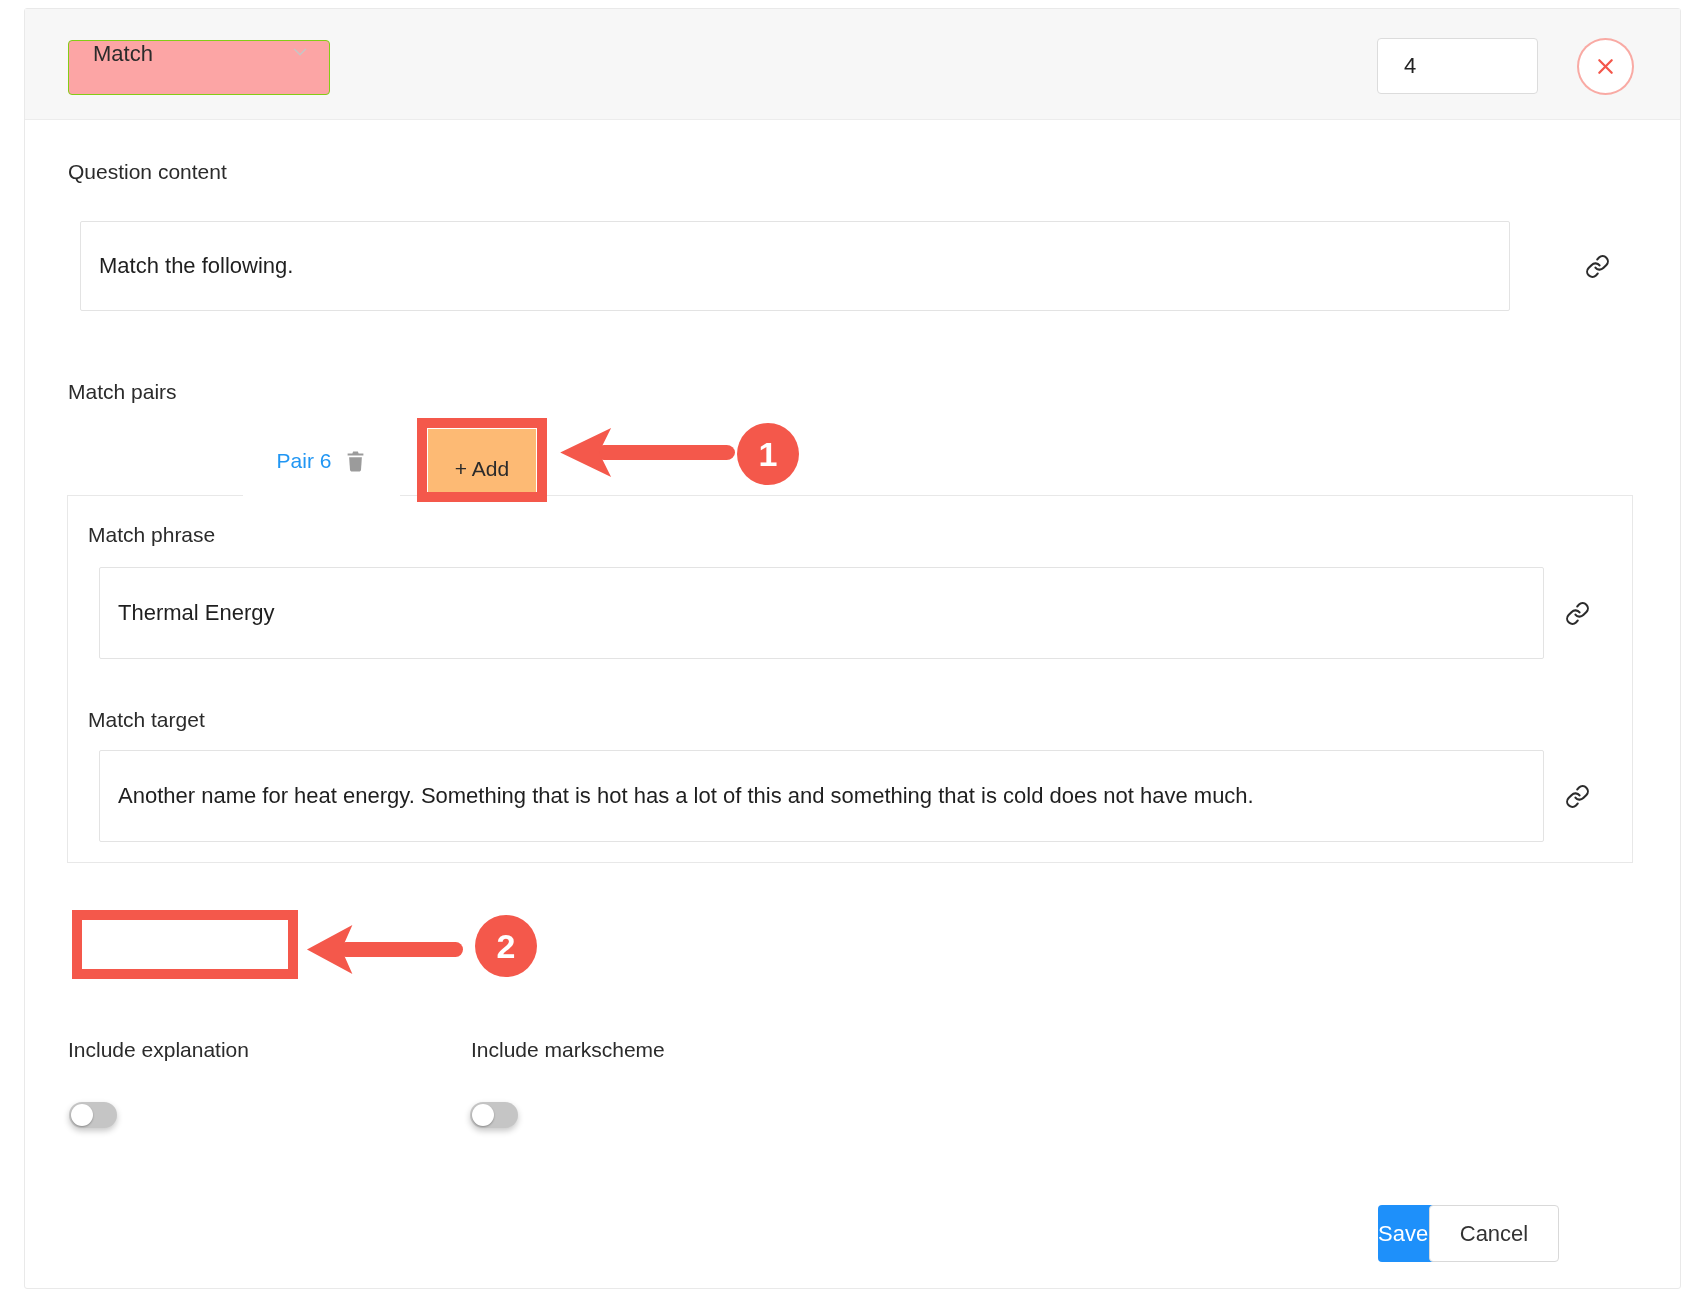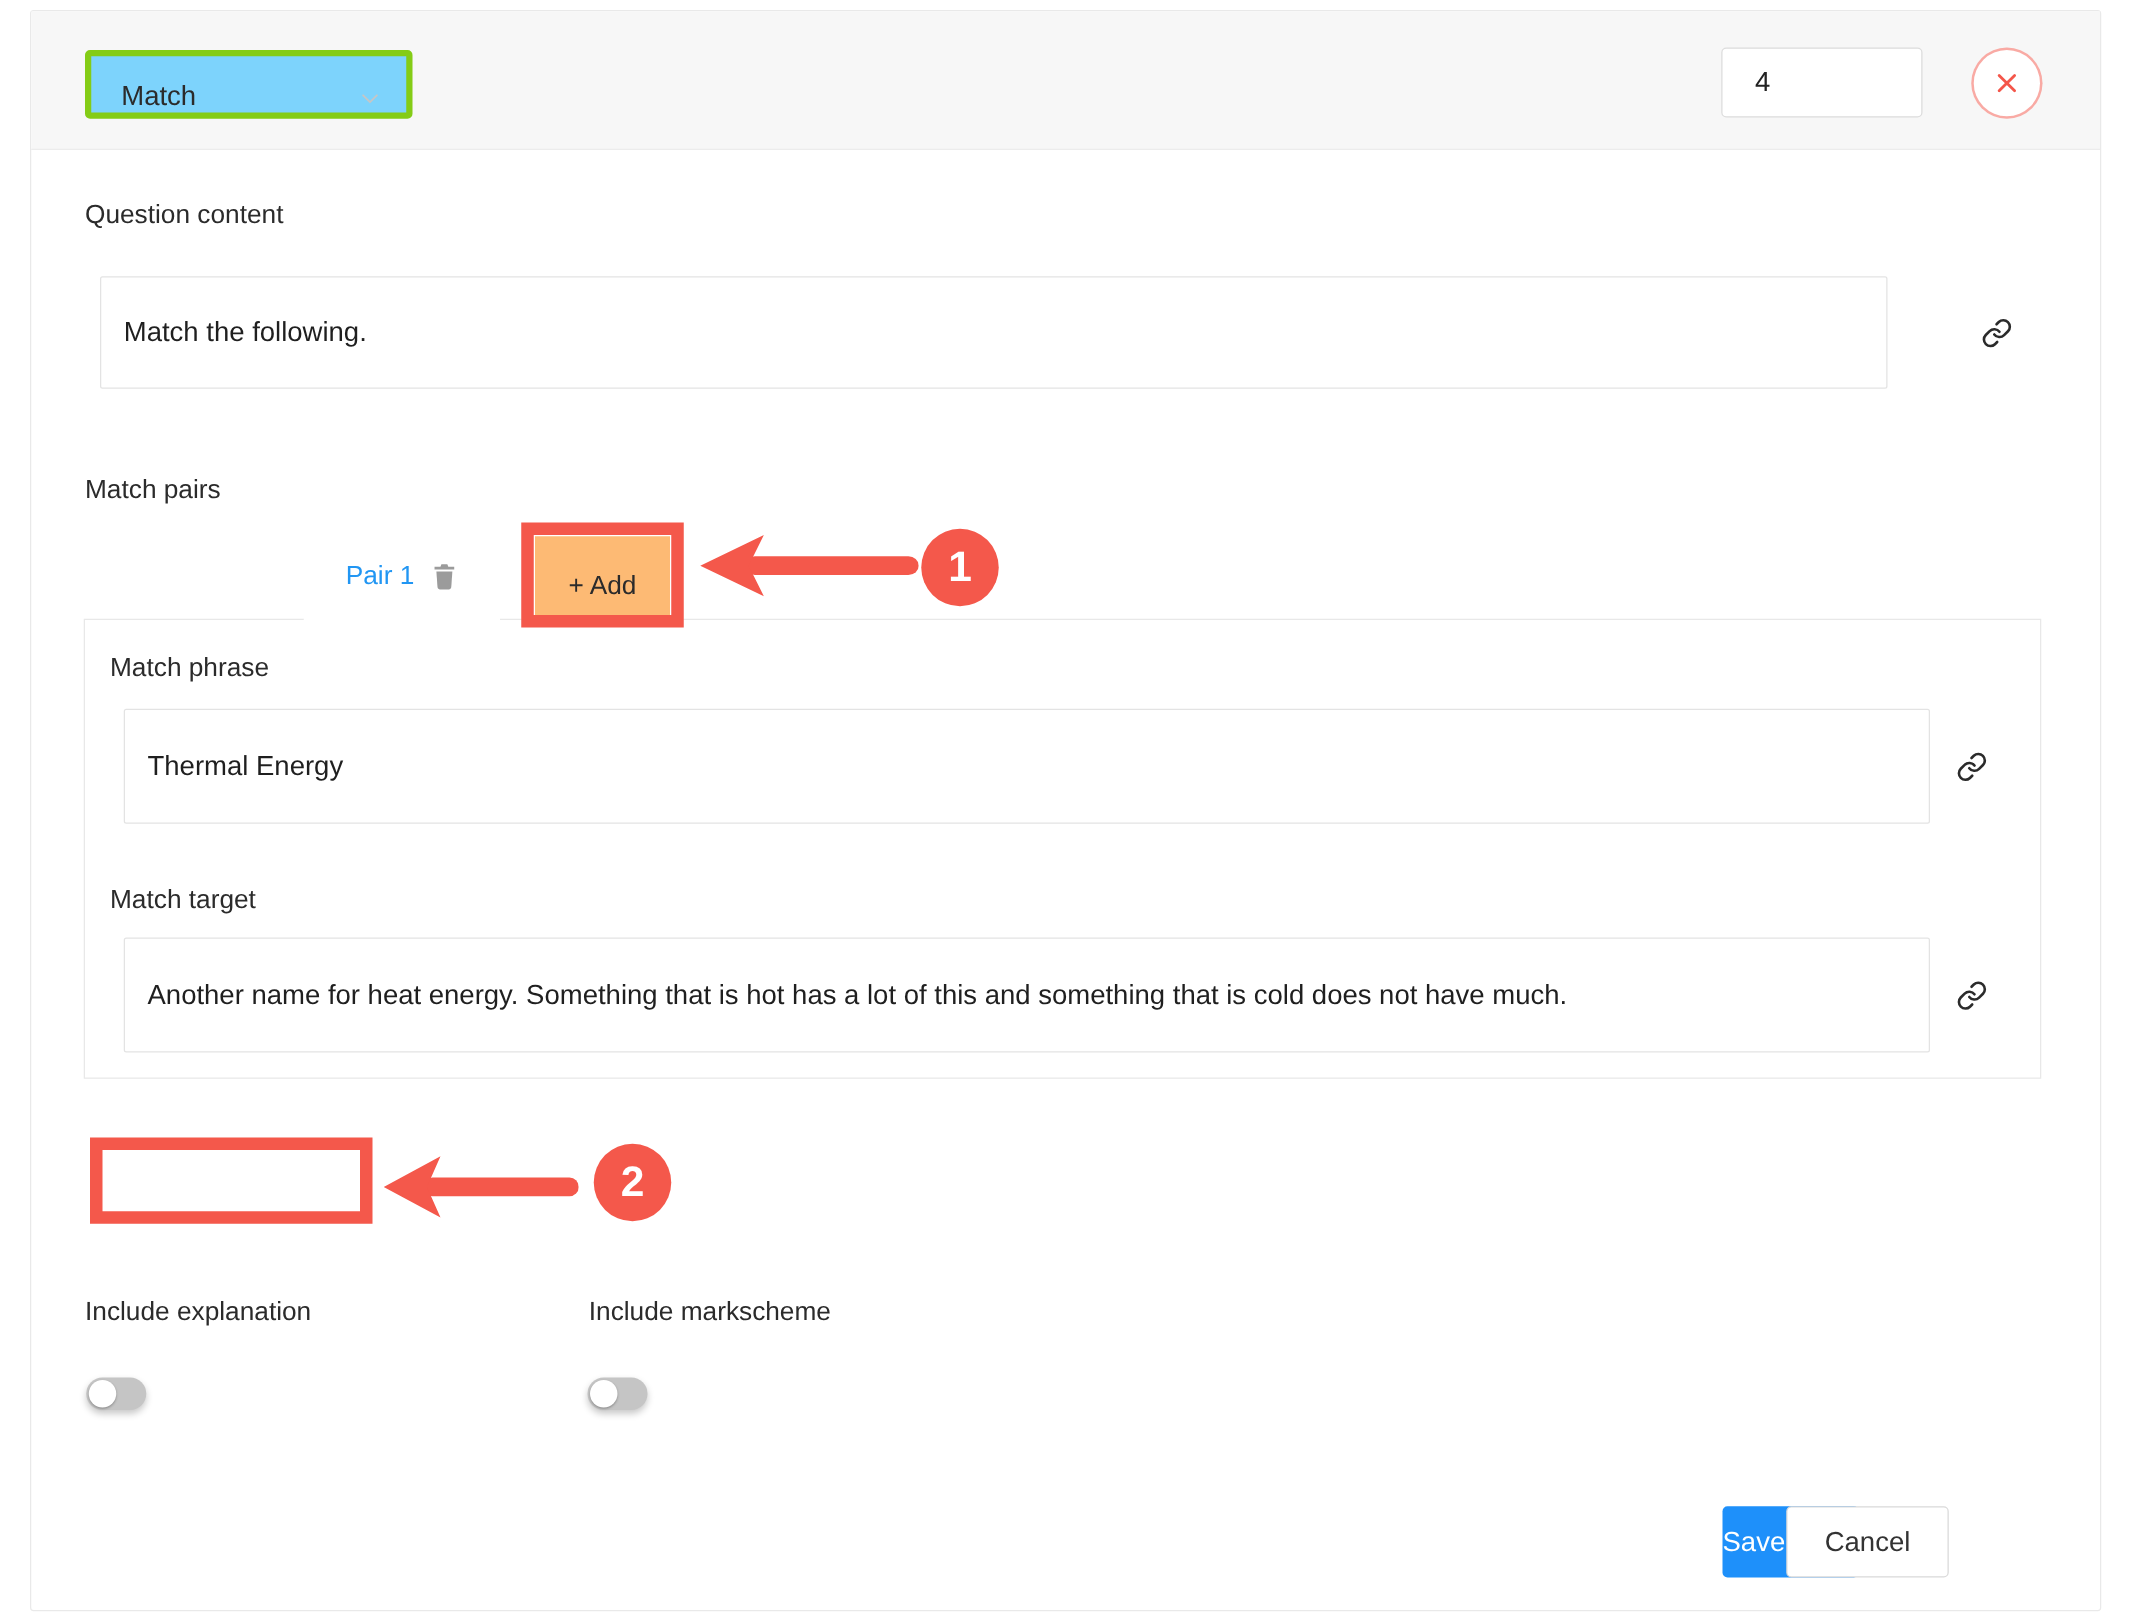--- a/index.html
+++ b/index.html
@@ -5,22 +5,22 @@
   html,body{margin:0;padding:0;background:#ffffff;}
   *{box-sizing:border-box;font-family:"Liberation Sans", sans-serif;}
   #stage{position:relative;width:1706px;height:1292px;background:#ffffff;overflow:hidden;}
   .abs{position:absolute;}
 
   
   .card{left:24px;top:8px;width:1657px;height:1281px;background:#fff;border:1px solid #e9e9e9;border-radius:3px;}
   .header{left:25px;top:9px;width:1655px;height:111px;background:#f7f7f7;border-bottom:1px solid #ececec;}
 
   
-  .type-select{left:68px;top:40px;width:262px;height:55px;background:#7dd3fc;border:5px solid #84cc16;border-radius:4px;
-    display:flex;align-items:flex-end;padding:0 18px 0 24px;cursor:pointer;}
+  .type-select{left:68px;top:40px;width:262px;height:55px;background:#fca5a5;border:1px solid #84cc16;border-radius:4px;
+    display:flex;align-items:flex-start;padding:0 18px 0 24px;cursor:pointer;}
   .type-select .lbl{font-size:22px;color:#2b2b2b;flex:1;}
   .num-input{left:1377px;top:38px;width:161px;height:56px;background:#fff;border:1px solid #dcdcdc;border-radius:4px;
     display:flex;align-items:center;padding-left:26px;font-size:22px;color:#222;}
   .close-btn{left:1577px;top:38px;width:57px;height:57px;border:2px solid rgba(244,86,74,0.5);border-radius:50%;
     background:#fff;display:flex;align-items:center;justify-content:center;cursor:pointer;}
 
   
   .field-label{font-size:21px;color:#2b2b2b;}
 
   
@@ -99,21 +99,21 @@
     <svg width="25" height="25" viewBox="0 0 24 24" fill="none" stroke="#2b2b2b" stroke-width="2" stroke-linecap="round" stroke-linejoin="round">
         <path d="M10 13a5 5 0 0 0 7.54.54l3-3a5 5 0 0 0-7.07-7.07l-1.72 1.71"></path>
         <path d="M14 11a5 5 0 0 0-7.54-.54l-3 3a5 5 0 0 0 7.07 7.07l1.71-1.71"></path>
       </svg>
   </div>
 
   <div class="abs field-label" style="left:68px;top:380px;">Match pairs</div>
 
 
   <div class="abs tab tab-pair2">
-    <span>Pair 1</span>
+    <span>Pair 6</span>
     <span class="trash">
       <svg width="21" height="23" viewBox="0 0 24 26" fill="#9b9b9b">
           <path d="M9.3 1.5h5.4l.9 2.3H21v2.4H3V3.8h5.4l.9-2.3z"></path>
           <path d="M4.7 8h14.6l-1 14.3c-.1 1.2-1.1 2.2-2.3 2.2H8c-1.2 0-2.2-1-2.3-2.2L4.7 8z"></path>
         </svg>
     </span>
   </div>
 
   <div class="abs tab tab-add">
     <span>+ Add</span>

